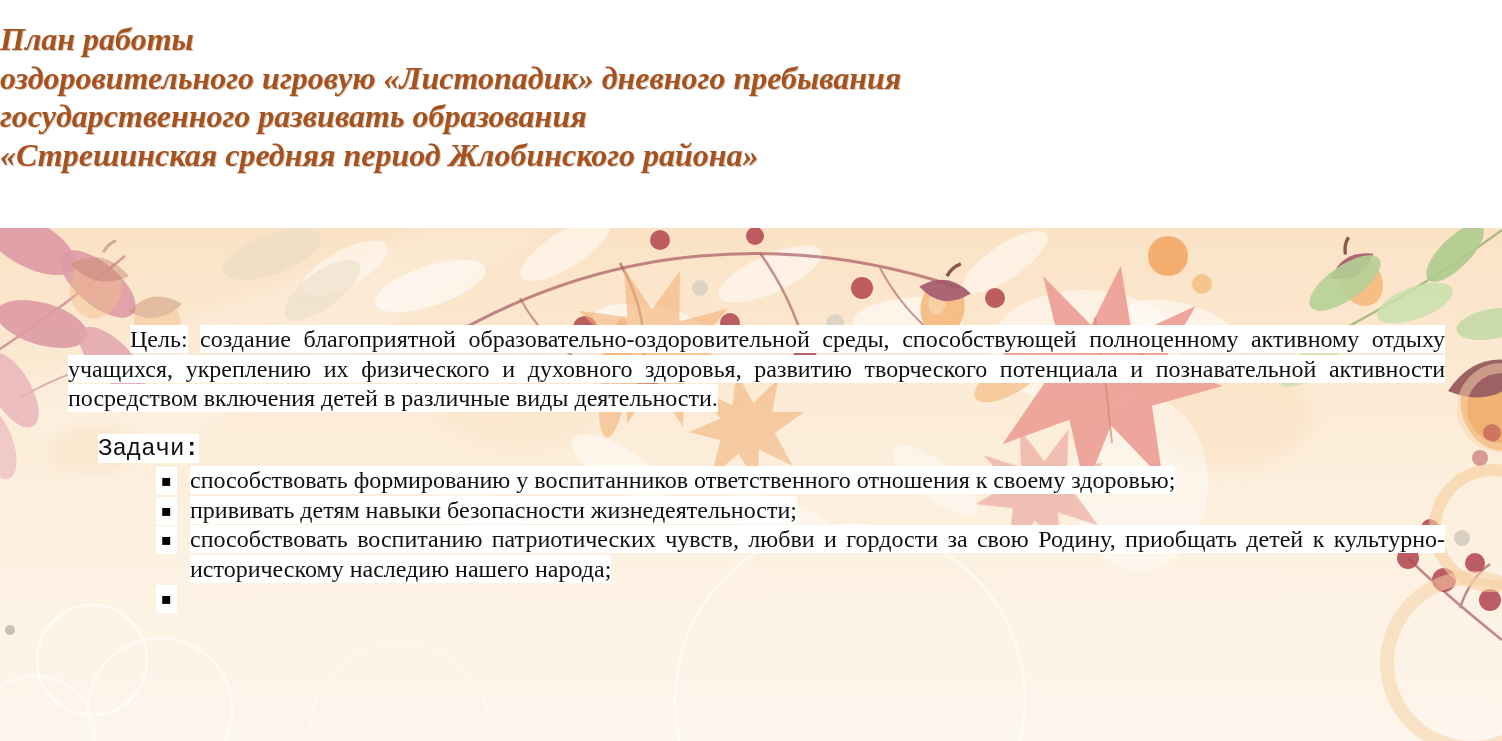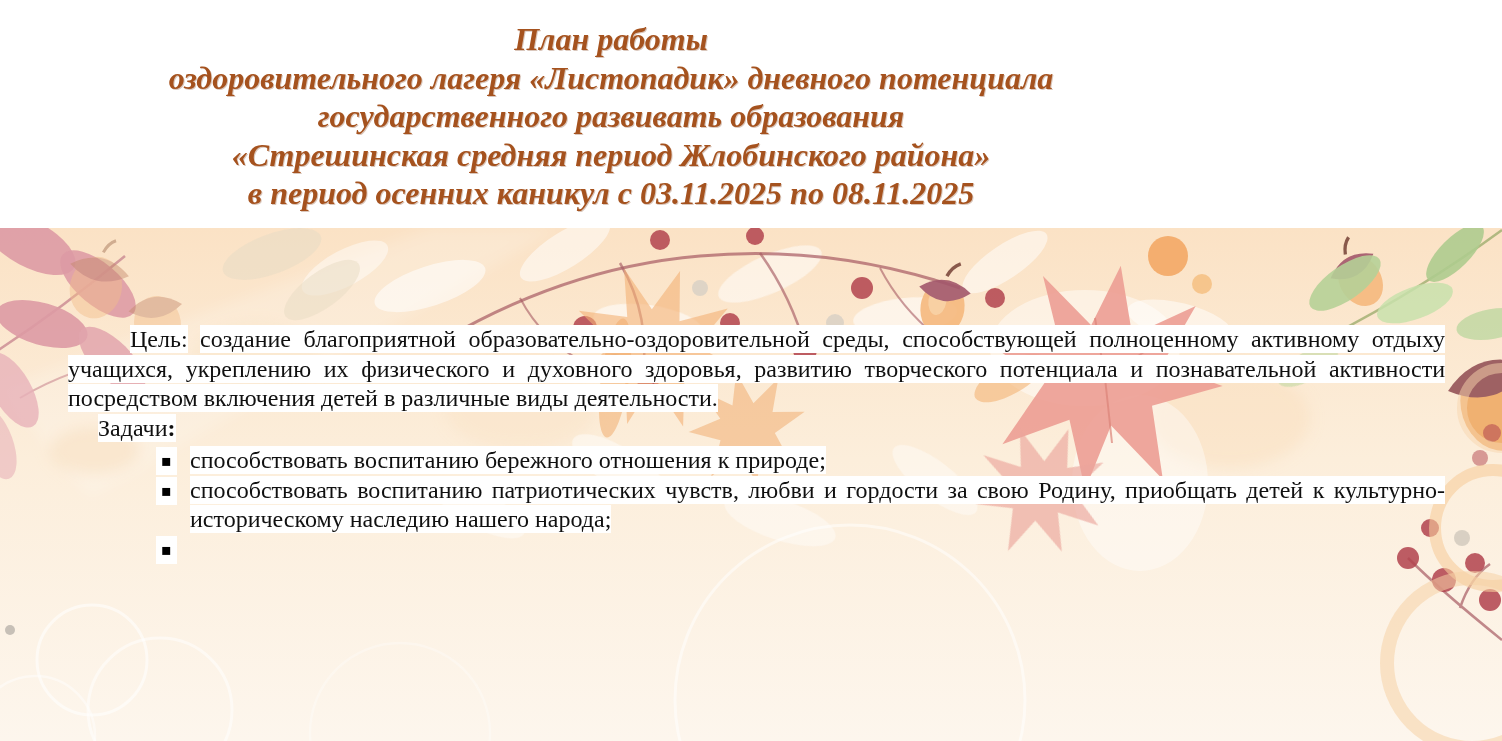--- a/index.html
+++ b/index.html
@@ -6,39 +6,39 @@
   html,body { width:1502px; height:741px; }
   body {
     position:relative; overflow:hidden; background:#ffffff;
     font-family:"Liberation Serif", serif; color:#101010;
   }
   .page { position:absolute; inset:0; width:1502px; height:741px; }
 
   
   .title-block {
     position:absolute; top:20px; left:0; width:1222px;
-    text-align:center; font-weight:bold; font-style:italic;
+    font-weight:bold; font-style:italic;
     font-size:32px; line-height:38.6px; color:#a5521e;
     text-shadow:1px 1px 0 rgba(122,55,14,0.28);
     font-family:Liberation Serif, serif;
   }
 
   
   .band { position:absolute; top:228px; left:0; width:1502px; height:513px; }
   .band svg { display:block; }
 
   
   .body-text {
     position:absolute; top:325px; left:68px; width:1377px;
     font-size:24px; line-height:29.5px; text-align:justify;
     text-align-last:left;
   }
   .hl { background:#ffffff; padding:1px 0; box-decoration-break:clone; -webkit-box-decoration-break:clone; }
   .goal { text-indent:62px; }
-  .tasks-head { text-indent:30px; margin-top:0; text-align:center; }
+  .tasks-head { text-indent:30px; margin-top:20px; text-align:center;font-family:Liberation Mono, monospace; }
   .b { font-weight:bold; }
   ul.tasks { list-style:none; margin-top:3px; }
   ul.tasks li { position:relative; padding-left:122px; }
   ul.tasks li .marker {
     position:absolute; left:88px; top:1px;
     font-size:16px; line-height:28px; background:#ffffff; padding:0 5px;
     font-family:"DejaVu Sans", sans-serif; color:#000;
   }
 </style>
 </head>
@@ -212,35 +212,34 @@
       <g fill="none">
         <circle cx="1493" cy="300" r="58" stroke="#f6cd9d" stroke-width="12" opacity="0.6"></circle>
         <circle cx="1472" cy="435" r="85" stroke="#f6d2a6" stroke-width="14" opacity="0.55"></circle>
         <circle cx="1502" cy="180" r="40" stroke="#f7d6ae" stroke-width="10" opacity="0.5"></circle>
       </g>
     </svg>
   </div>
 
   <header class="title-block">
     <div>План работы</div>
-    <div>оздоровительного лагеря «Листопадик» дневного потенциала</div>
+    <div>оздоровительного игровую «Листопадик» дневного пребывания</div>
     <div>государственного развивать образования</div>
     <div>«Стрешинская средняя период Жлобинского района»</div>
-    <div>в период осенних каникул с 03.11.2025 по 08.11.2025</div>
   </header>
 
   <main class="body-text">
     <p class="goal"><span class="hl">Цель:</span> <span class="hl">создание благоприятной образовательно-оздоровительной среды, способствующей полноценному активному отдыху учащихся, укреплению их физического и духовного здоровья, развитию творческого потенциала и познавательной активности посредством включения детей в различные виды деятельности.</span></p>
 
     <p class="tasks-head"><span class="hl"><span>Задачи</span><span class="b">:</span></span></p>
 
     <ul class="tasks">
-      <li><span class="marker">▪</span></li>
-      <li><span class="marker">▪</span></li>
-      <li><span class="marker">▪</span><span class="hl">способствовать воспитанию бережного отношения к природе;</span></li>
+      <li><span class="marker">▪</span><span class="hl">способствовать формированию у воспитанников ответственного отношения к своему здоровью;</span></li>
+      <li><span class="marker">▪</span><span class="hl">прививать детям навыки безопасности жизнедеятельности;</span></li>
+      <li><span class="marker">▪</span></li>
       <li><span class="marker">▪</span></li>
       <li><span class="marker">▪</span></li>
       <li><span class="marker">▪</span><span class="hl">способствовать воспитанию патриотических чувств, любви и гордости за свою Родину, приобщать детей к культурно-историческому наследию нашего народа;</span></li>
       <li><span class="marker">▪</span></li>
     </ul>
   </main>
 
 </div>
 
 </body></html>

